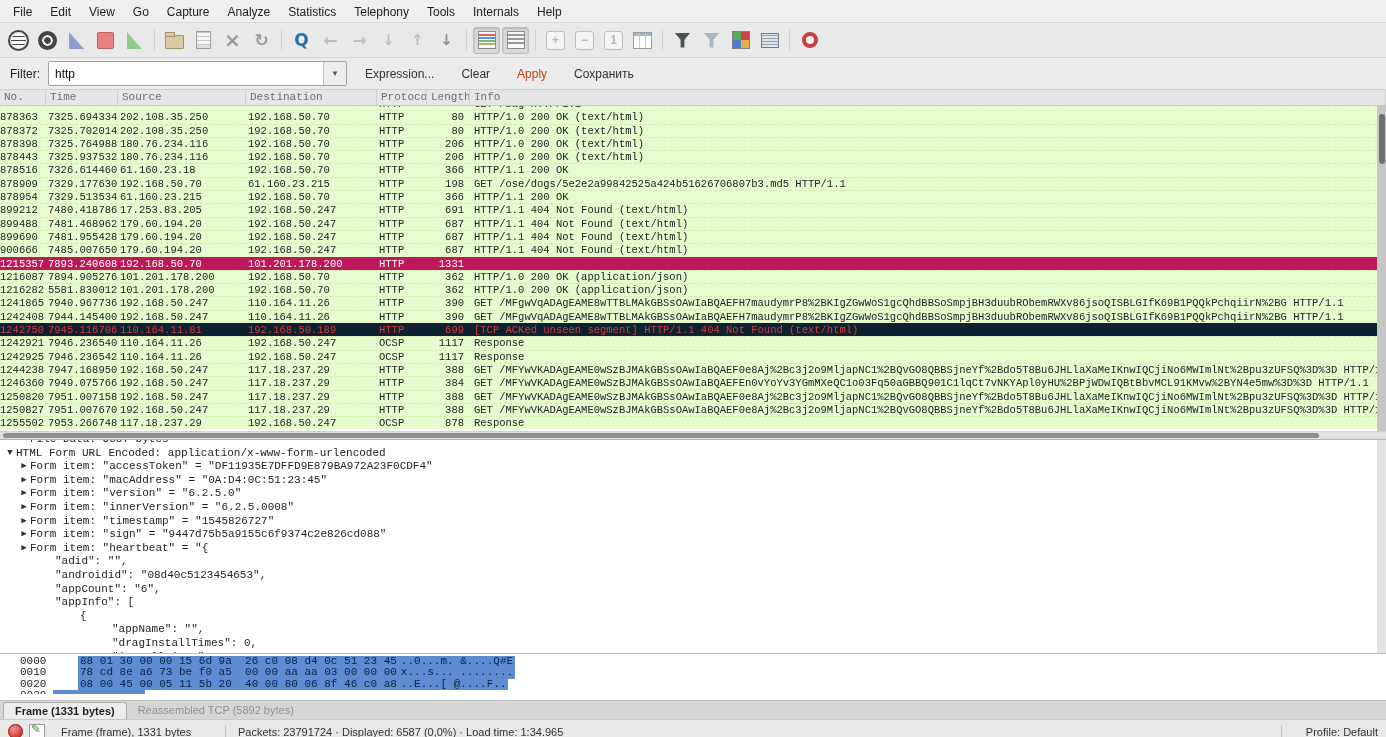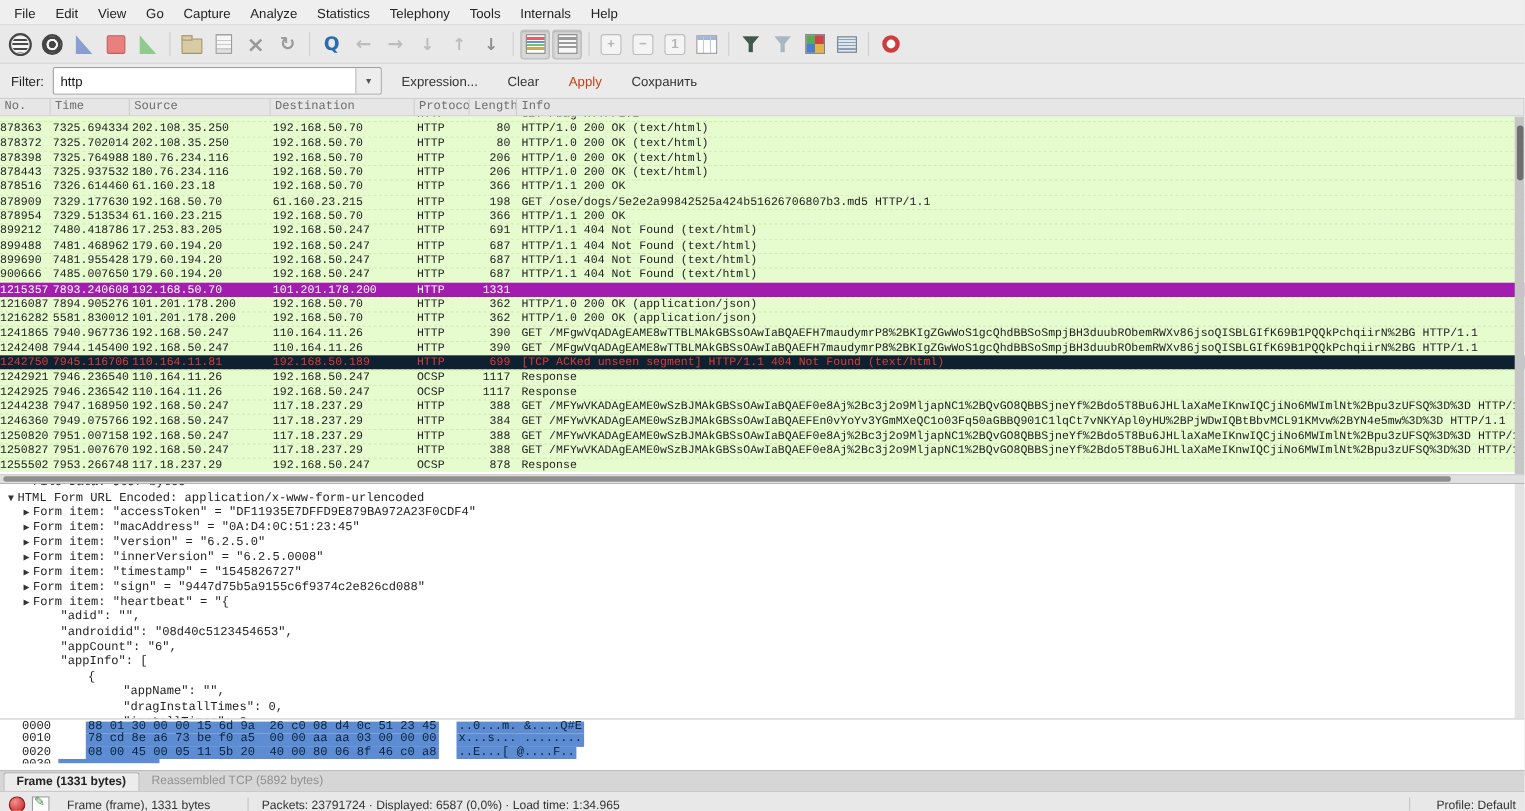--- a/index.html
+++ b/index.html
@@ -62,21 +62,21 @@
 
   
   .mono{font-family:"Liberation Mono","DejaVu Sans Mono",monospace}
   .cols{display:grid;grid-template-columns:46px 72px 128px 131px 50px 43px minmax(0,1fr)}
   .plist-header{height:15px;flex:0 0 15px;background:#e6e6e6;border-bottom:1px solid #c6c6c6;
              font-size:11px;color:#6e6e6e}
   .plist-header .hcell{line-height:14px;padding-left:4px;border-right:1px solid #cecece;overflow:hidden;white-space:nowrap}
   .plist{height:325px;flex:0 0 325px;background:#fff;overflow:hidden;position:relative;font-size:10.5px}
   .prow{height:13.3px;line-height:13.4px;white-space:nowrap;border-top:1px dashed transparent;box-sizing:border-box}
   .prow.green{background:#e6fccf;border-top-color:#d2ecb2}
-  .prow.selected{background:#a21caf;color:#fff}
+  .prow.selected{background:#be185d;color:#fff}
   .prow.error{background:#0e2130;color:#d93b3b}
   .prow.clipped-top{margin-top:-9px}
   .pcell{overflow:hidden}
   .c-no{text-align:left;padding-right:4px}
   .c-time{padding-left:2px}
   .c-src,.c-dst{padding-left:2px}
   .c-proto{padding-left:2px}
   .c-len{text-align:right;padding-right:6px}
   .c-info{padding-left:4px}
   .vscroll{position:absolute;top:0;right:0;width:9px;height:100%;background:#c6c6c6}
@@ -91,21 +91,21 @@
   .dline.clip-top{margin-top:-7px}
   .darrow{display:inline-block;width:12px;font-size:9px;color:#333;text-align:center;flex:0 0 12px}
   .details .track{position:absolute;top:0;right:0;width:9px;height:100%;background:#e3e3e3}
 
   
   .hexpane{height:47px;flex:0 0 47px;background:#fff;border-top:1px solid #bdbdbd;overflow:hidden;
            font-size:11px;padding-top:2px;box-sizing:border-box}
   .hxrow{height:11.3px;line-height:11.3px;white-space:pre;display:flex}
   .hoff{flex:0 0 30px;margin-left:20px;color:#222}
   .hbytes{background:#5e8cd2;color:#07243f;margin-left:28px;padding:0 2px}
-  .hascii{background:#5e8cd2;color:#07243f;margin-left:16px;padding:0 2px}
+  .hascii{background:#5e8cd2;color:#07243f;margin-left:0;padding:0 2px}
   .hxrow.partial{height:4px;overflow:hidden}
   .hxrow.partial .band{width:92px;margin-left:3px;background:#5e8cd2;height:4px}
 
   
   .tabbar{height:18px;flex:0 0 18px;background:#d6d6d6;border-top:1px solid #bdbdbd;display:flex;
           align-items:center;padding-left:3px;font-size:11px}
   .tab{padding:2px 11px;white-space:nowrap}
   .tab.active{background:#ececec;border:1px solid #adadad;border-bottom:none;border-radius:3px 3px 0 0;
           font-weight:bold;color:#222}
   .tab.inactive{color:#919191}

